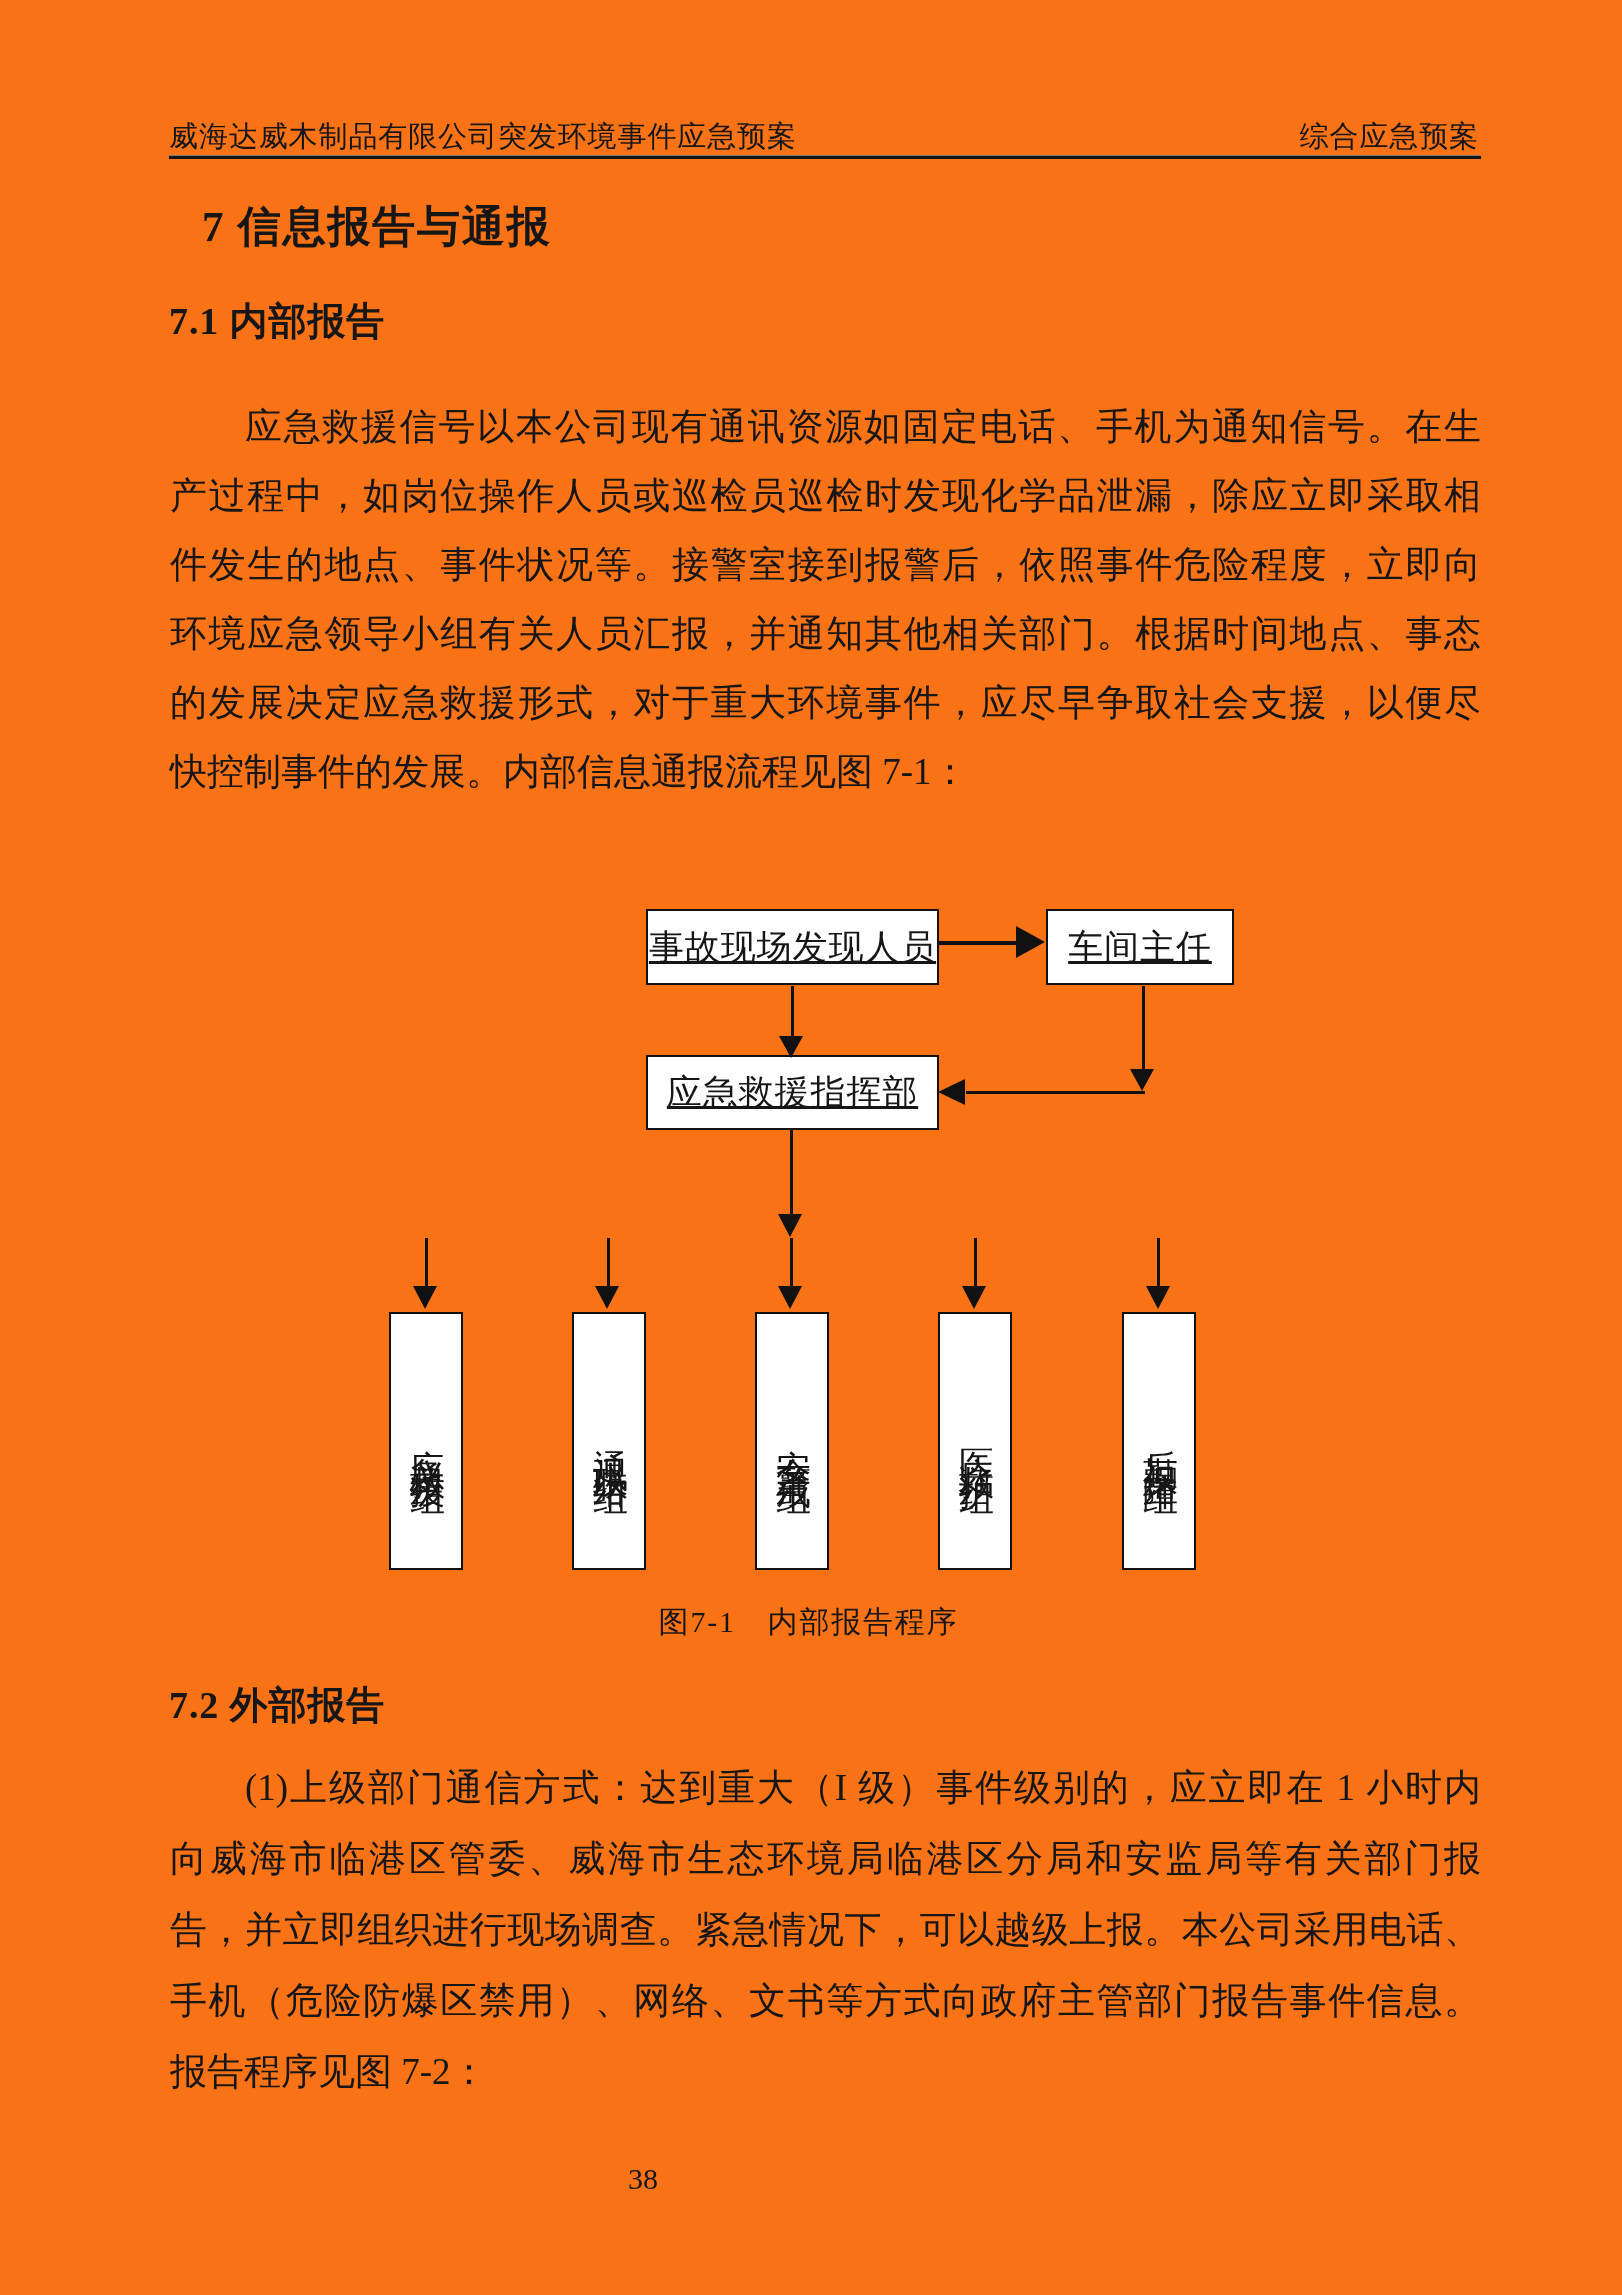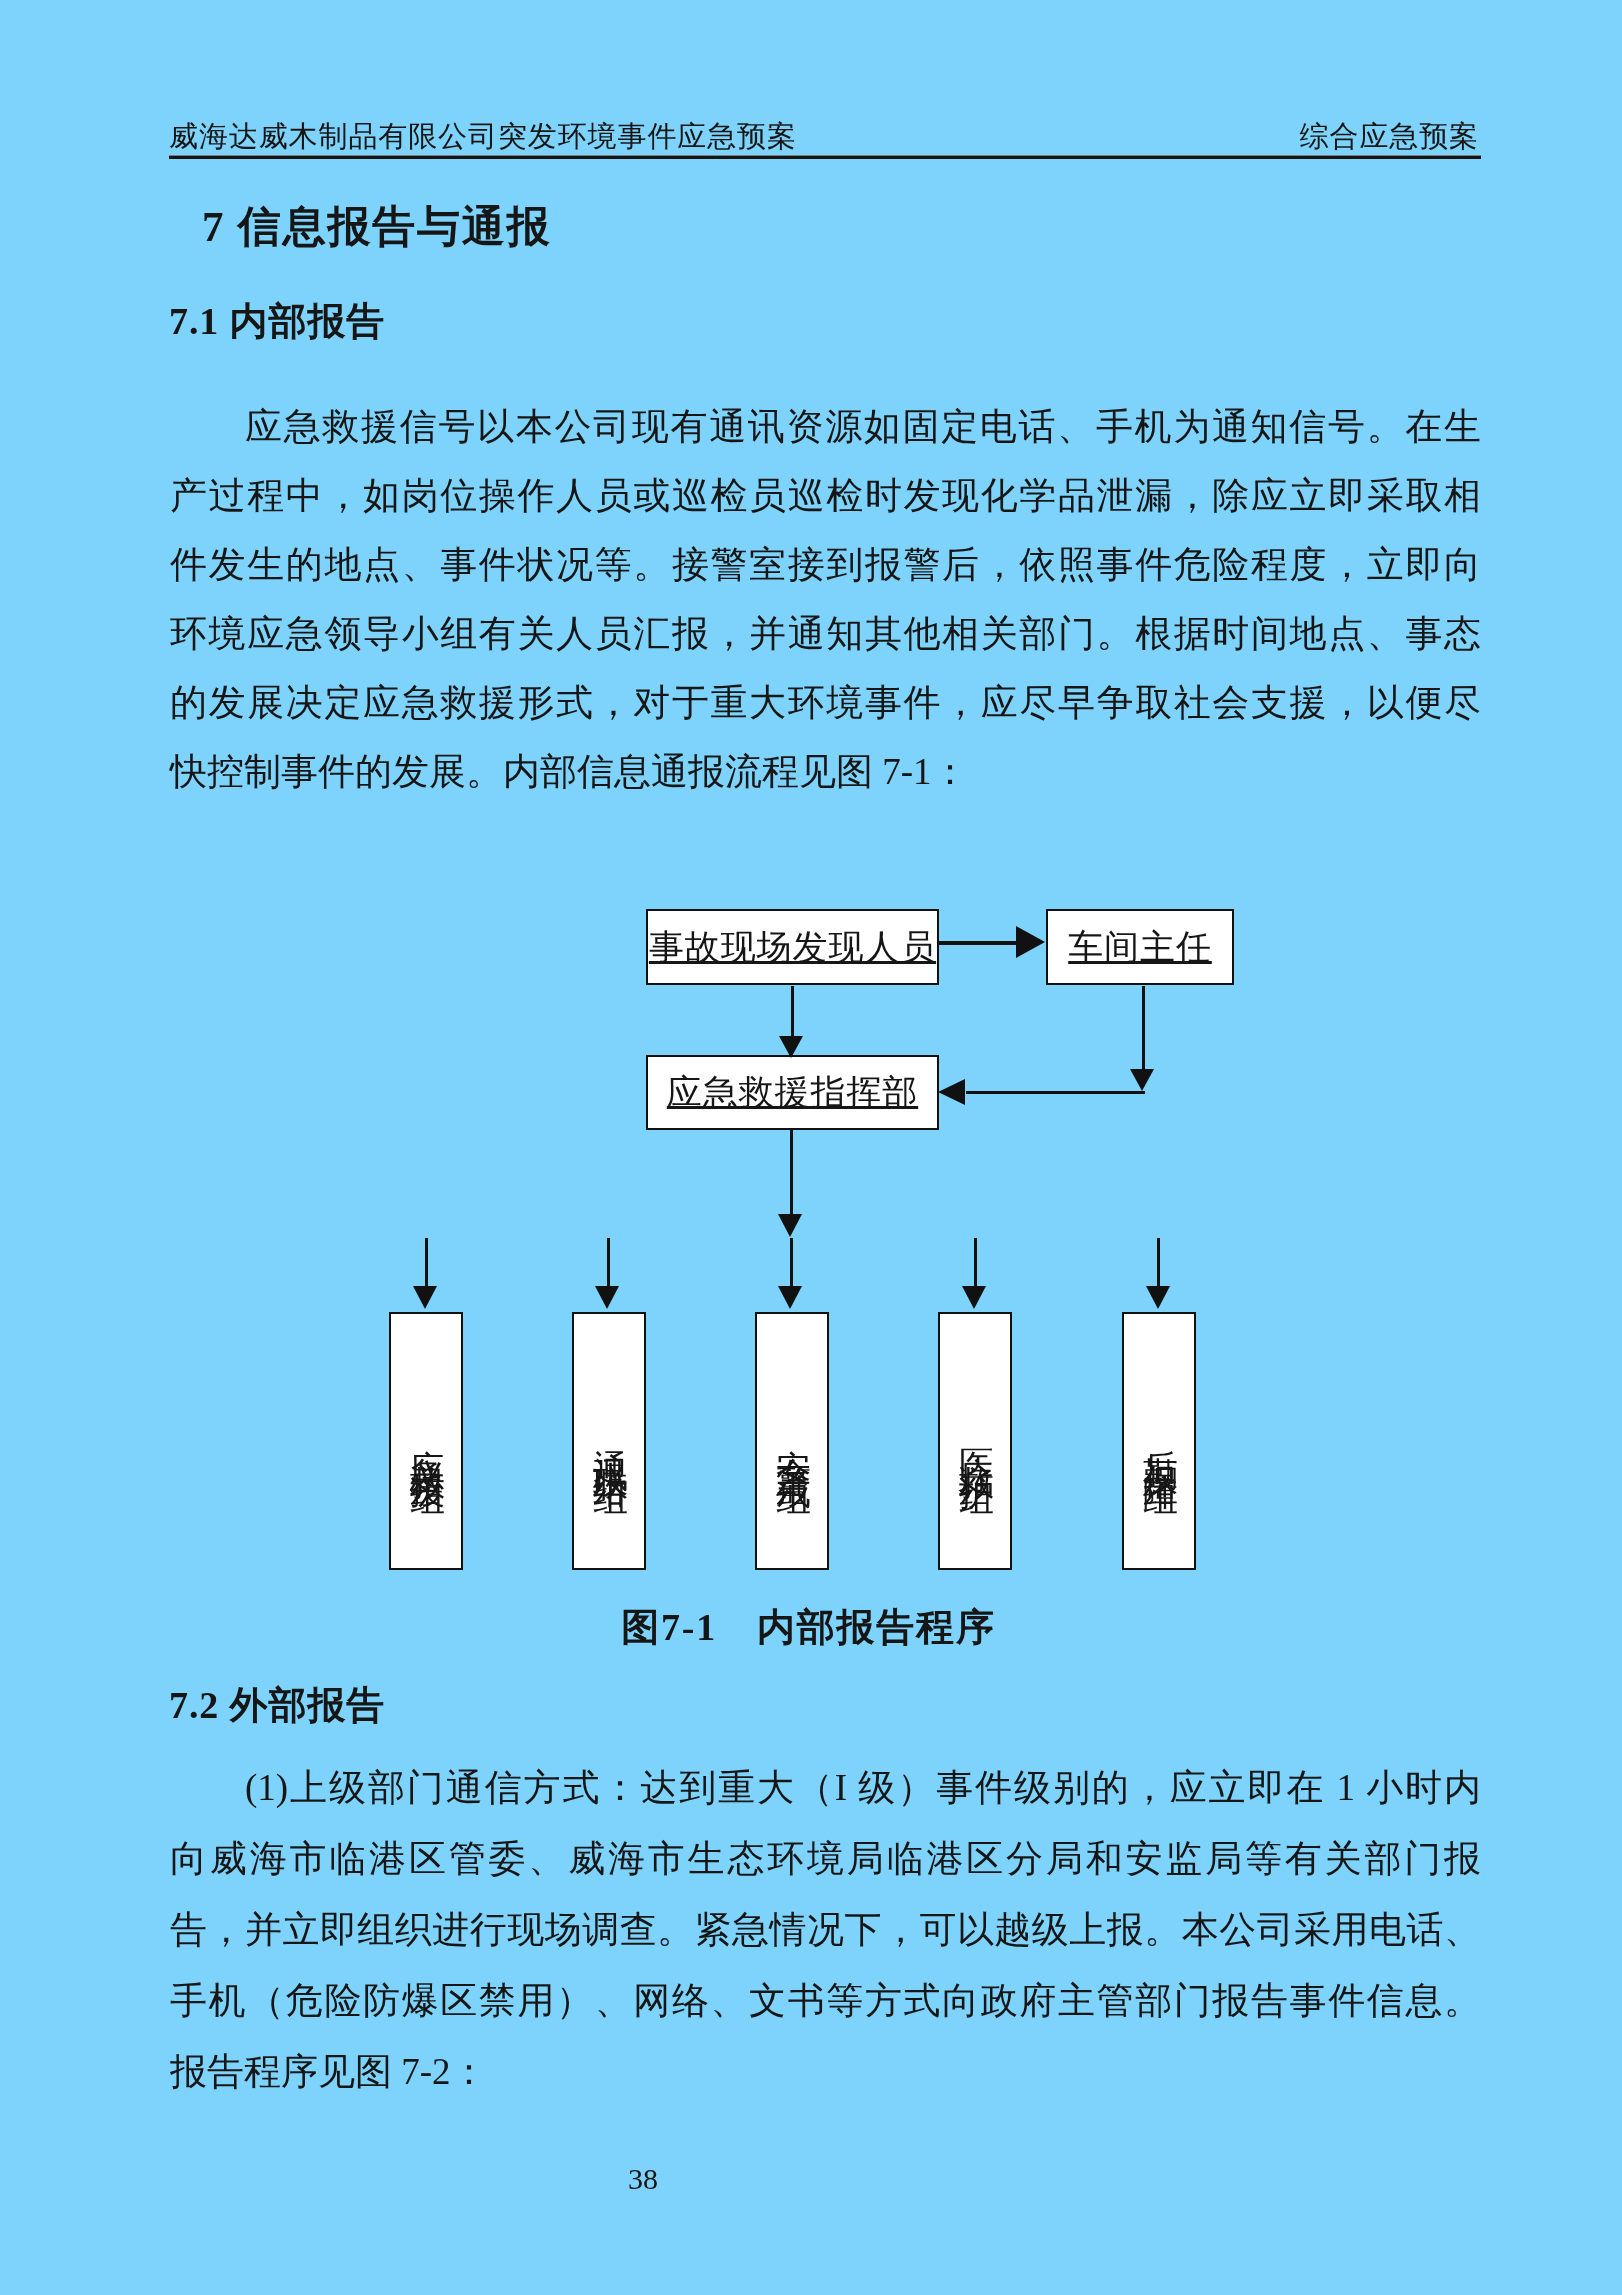--- a/index.html
+++ b/index.html
@@ -1,19 +1,19 @@
 <!DOCTYPE html>
 <html style="font-size:14.5px"><head>
 <meta charset="utf-8">
 <style>
   html,body{margin:0;padding:0;background:#e8e8e8;}
   .page{
     position:relative;
     width:1623px;height:2296px;
-    background:#7dd3fc;
+    background:#f97316;
     font-family:"Liberation Serif","DejaVu Serif",serif;
     color:#161616;
     overflow:hidden;
   }
   
   .hdr-left{position:absolute;top:120px;left:169px;font-size:29px;line-height:33px;letter-spacing:0.9px;}
   .hdr-right{position:absolute;top:120px;right:144px;font-size:29px;line-height:33px;letter-spacing:0.9px;}
   .hdr-rule{position:absolute;top:155px;left:169px;width:1312px;height:0;
     border-top:1.8px solid #7d7d7d;border-bottom:3.6px solid #141414;}
   
@@ -57,21 +57,21 @@
   
   .ar4-line{left:790px;top:1130px;width:2.7px;height:85px;}
   .ar4-head{left:778px;top:1214px;border-left:12.7px solid transparent;border-right:12.7px solid transparent;border-top:23.6px solid #111;}
   
   .gar-line{top:1238px;width:2.7px;height:49px;}
   .gar-head{top:1286px;border-left:12.7px solid transparent;border-right:12.7px solid transparent;border-top:23.6px solid #111;}
   .gl-0{left:425px;} .gl-1{left:607px;} .gl-2{left:790px;} .gl-3{left:974px;} .gl-4{left:1157px;}
   .gh-0{left:413px;} .gh-1{left:595px;} .gh-2{left:778px;} .gh-3{left:962px;} .gh-4{left:1146px;}
   
   .fig-caption{position:absolute;top:1602px;left:153px;width:1311px;text-align:center;
-    font-size:38px;font-weight:700;letter-spacing:1.8px;}
+    font-size:30px;font-weight:400;letter-spacing:1.8px;}
   .page-number{position:absolute;top:2162px;left:0;width:1286px;text-align:center;font-size:30px;}
 </style>
 </head>
 <body>
 
 <div class="page">
 
   <div class="hdr-left">威海达威木制品有限公司突发环境事件应急预案</div>
   <div class="hdr-right">综合应急预案</div>
   <div class="hdr-rule"></div>

